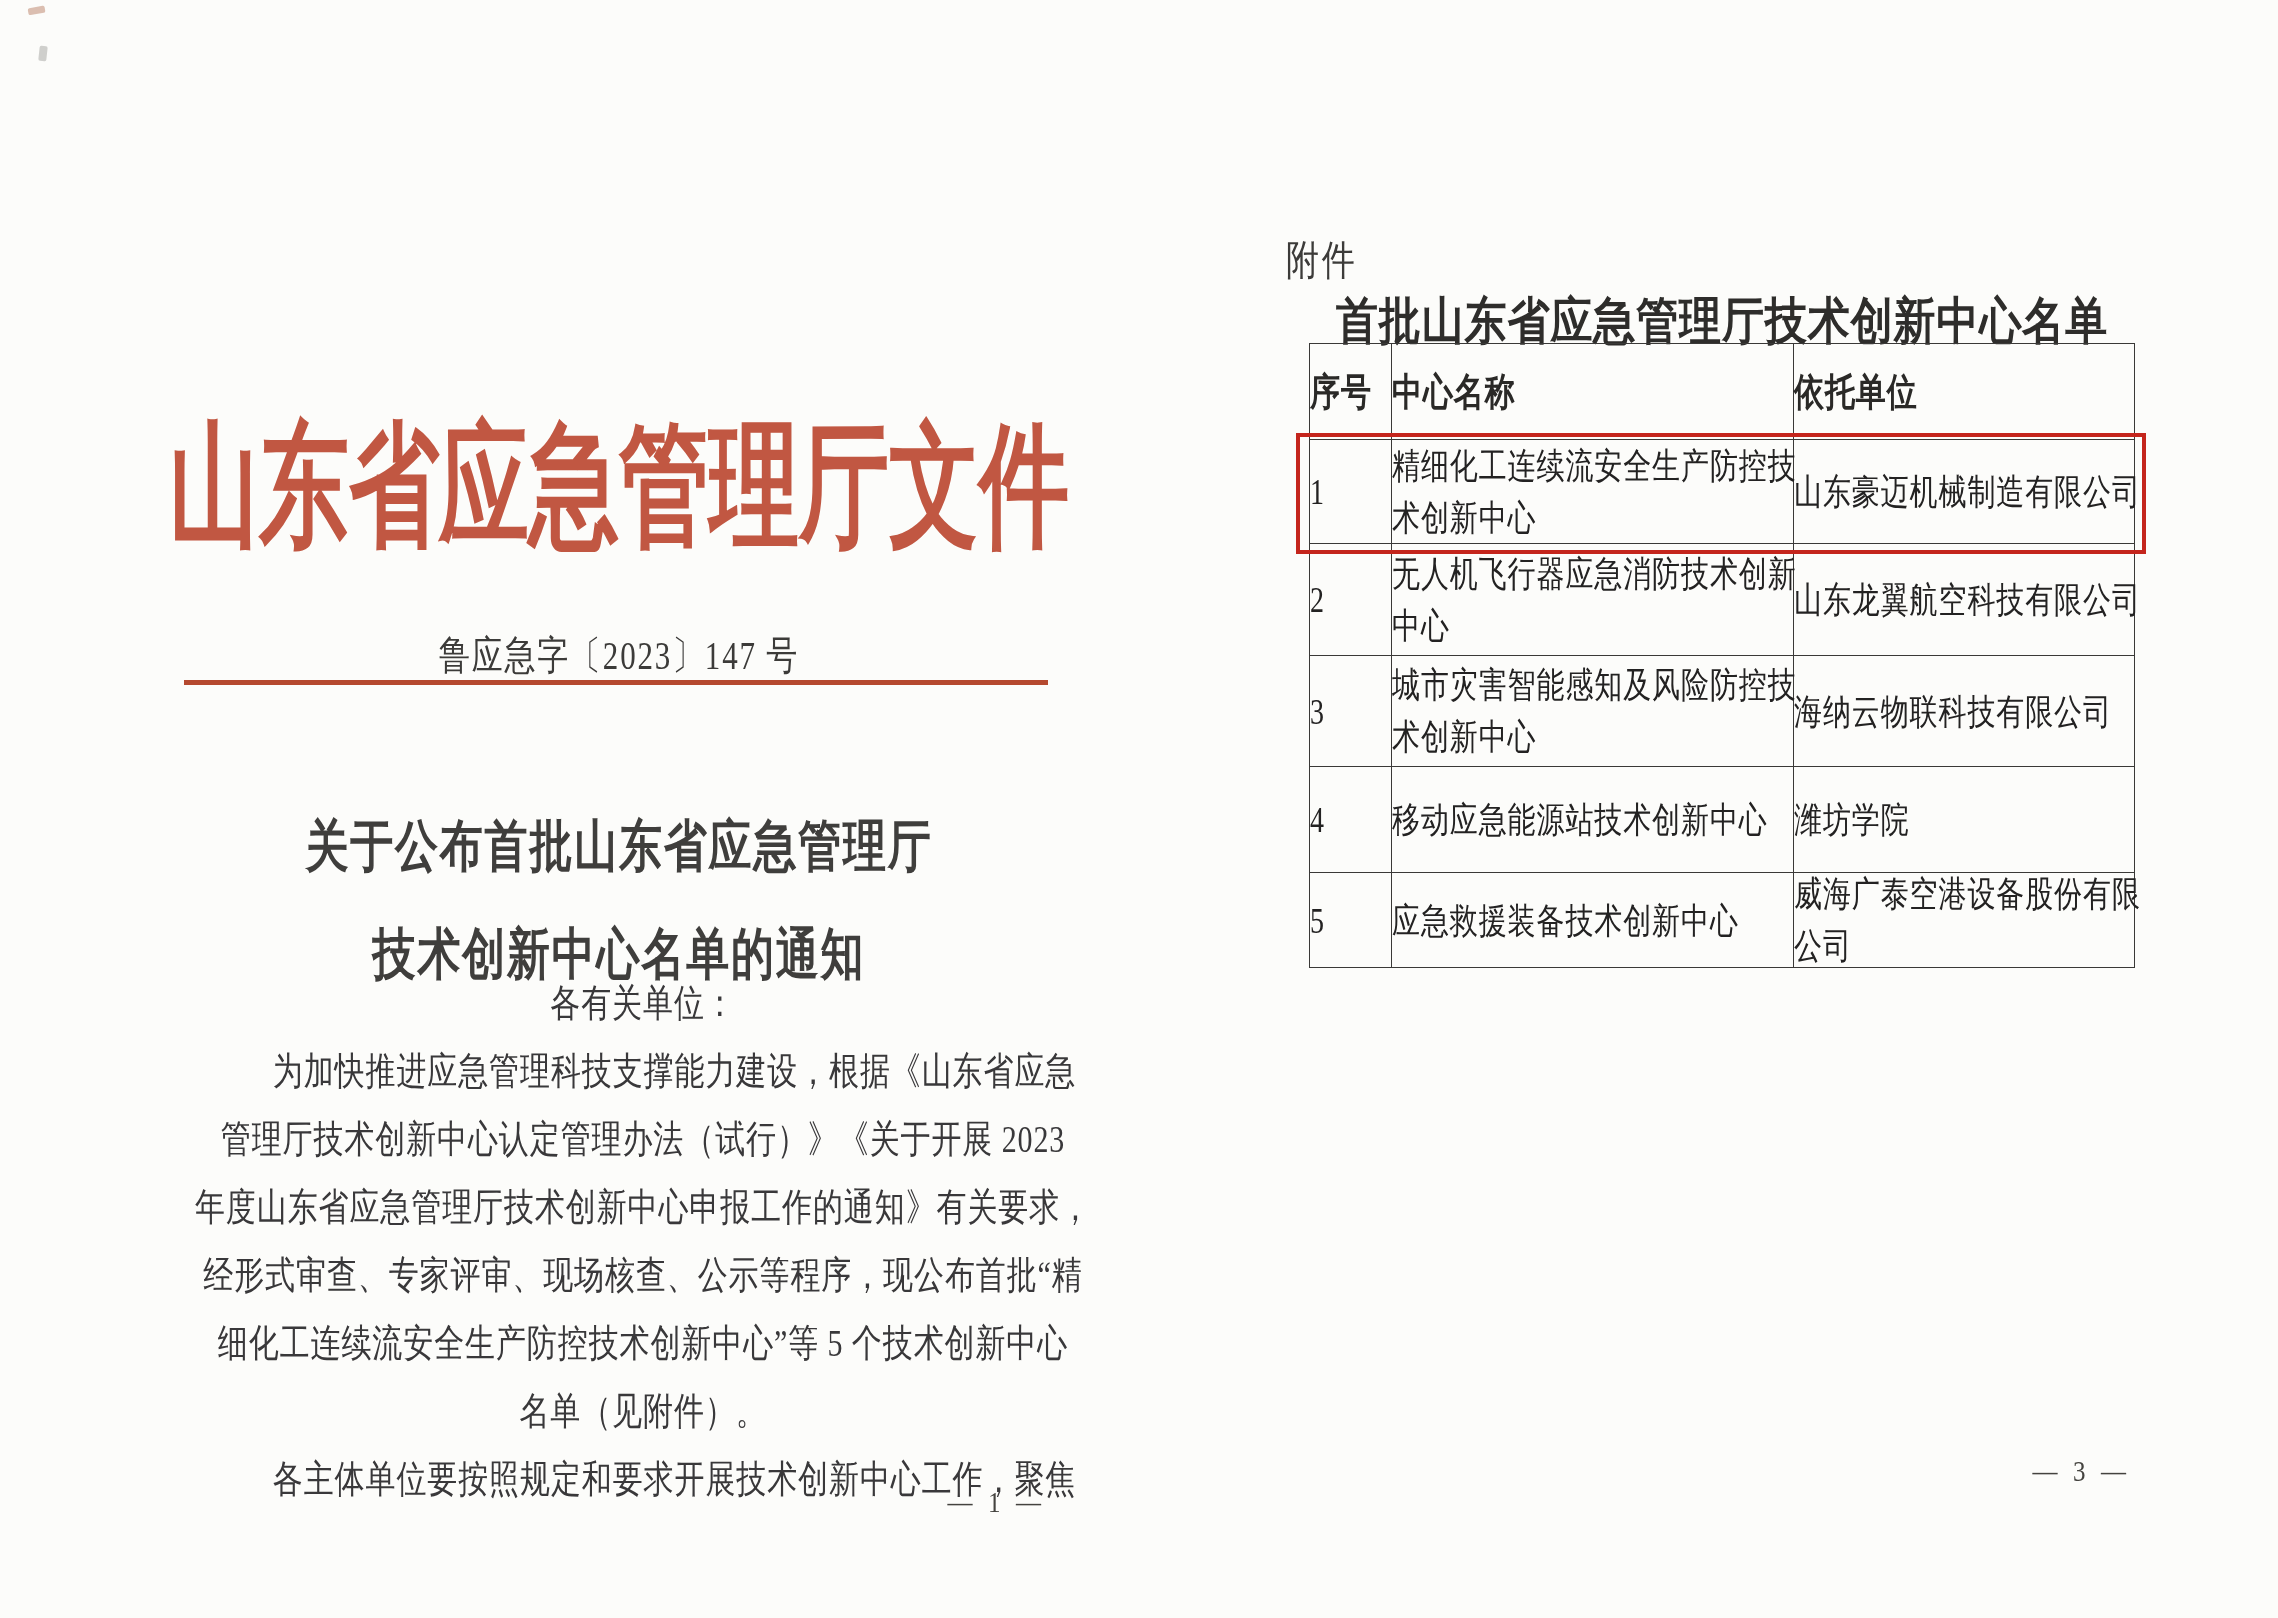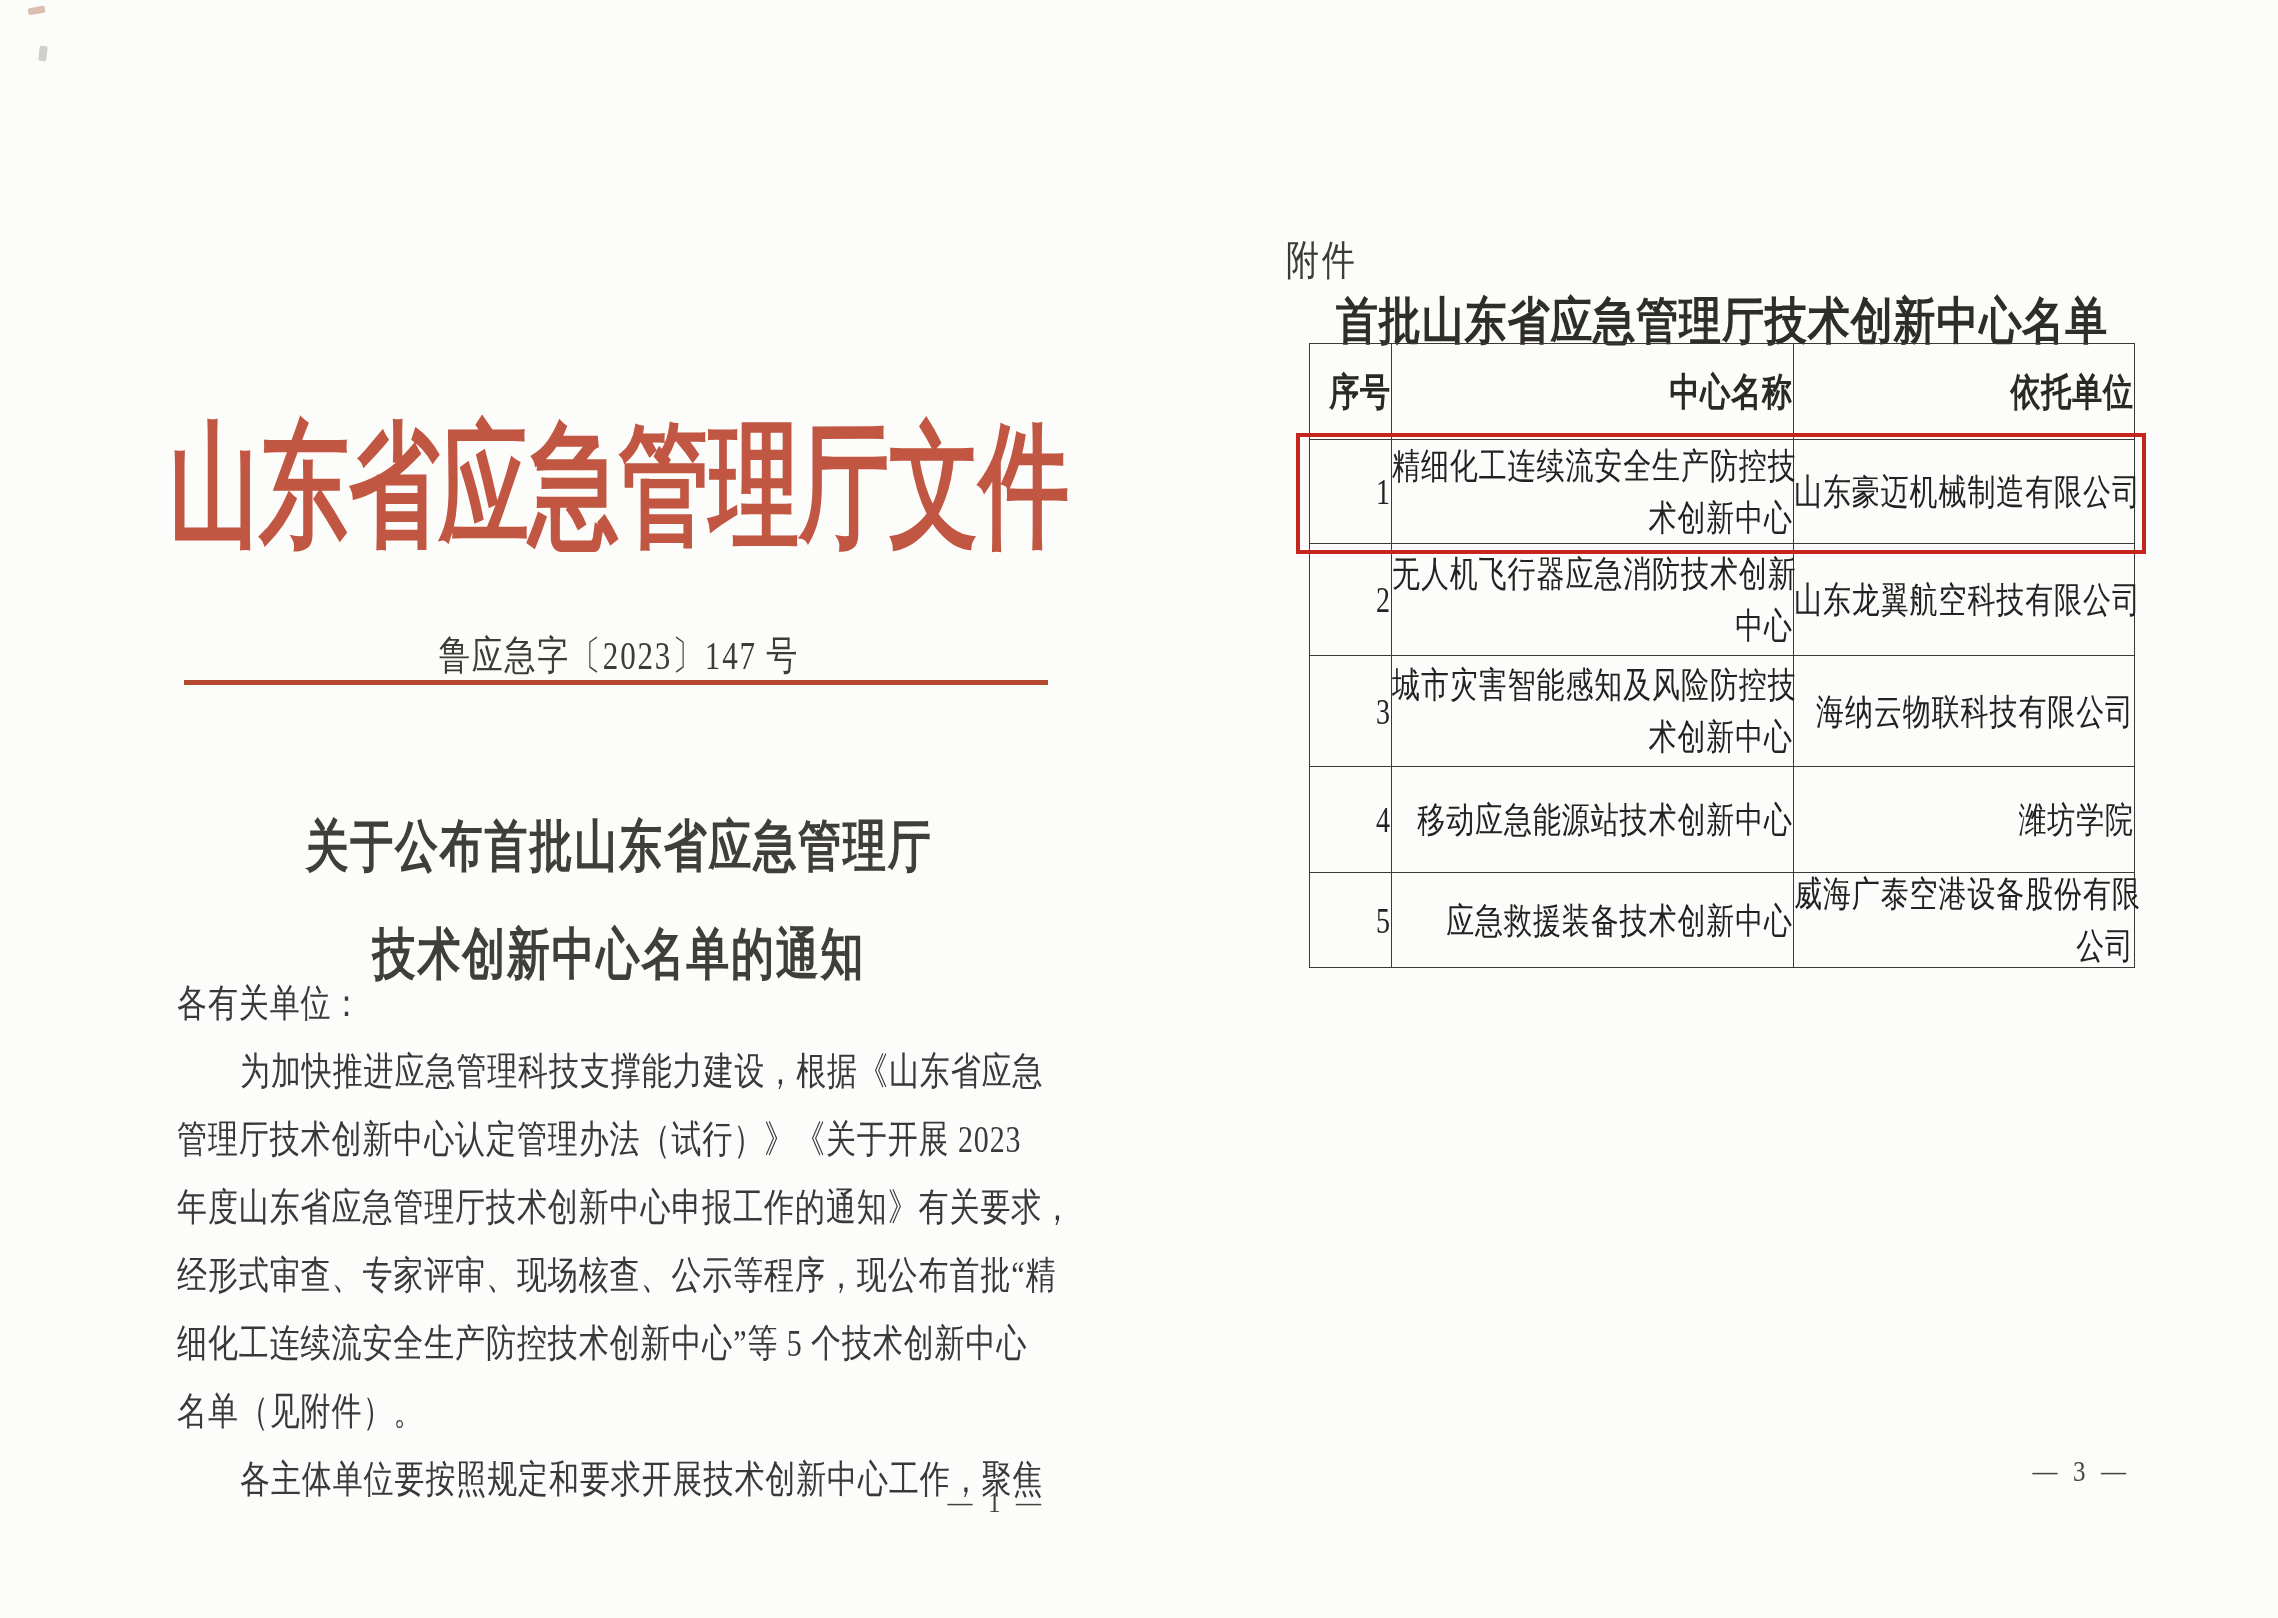--- a/index.html
+++ b/index.html
@@ -26,21 +26,21 @@
     font-size:31px;color:#3c3b39;letter-spacing:1.8px;
     transform:scaleY(1.3);transform-origin:50% 0;white-space:nowrap;
   }
   .red-rule{left:184px;top:680px;width:864px;height:4.6px;background:#b5492f;}
   .notice-title{
     left:162px;top:792px;width:914px;margin:0;text-align:center;
     font-size:43px;font-weight:700;color:#3f3e3c;line-height:83px;
     white-space:pre-line;transform:scaleY(1.3);transform-origin:50% 0;
     letter-spacing:1.8px;
   }
-  .doc-body{left:177px;top:969px;width:932px;}
+  .doc-body{left:177px;top:969px;width:932px;text-align:center;}
   .body-line{
     font-size:30px;line-height:68px;height:68px;white-space:nowrap;
     letter-spacing:0.9px;transform:scaleY(1.28);transform-origin:0 50%;
     color:#39383a;
   }
   .body-line.indent{padding-left:63px;}
   .page-num{
     font-size:25px;color:#44433f;letter-spacing:4.6px;white-space:nowrap;
     transform:scaleY(1.2);transform-origin:50% 0;text-align:center;
   }
@@ -58,21 +58,21 @@
     transform:scaleY(1.2);transform-origin:50% 0;white-space:nowrap;
   }
   table.centers{
     position:absolute;left:1309px;top:343px;width:826px;
     border-collapse:collapse;table-layout:fixed;
   }
   table.centers col.c-no{width:82px;}
   table.centers col.c-name{width:402px;}
   table.centers col.c-org{width:341px;}
   table.centers th,table.centers td{
-    border:1.8px solid #3a3937;padding:0;vertical-align:middle;text-align:right;
+    border:1.8px solid #3a3937;padding:0;vertical-align:middle;text-align:left;
     font-weight:normal;
   }
   tr.hrow{height:96px;}
   tr.r1{height:104px;}
   tr.r2{height:112px;}
   tr.r3{height:111px;}
   tr.r4{height:106px;}
   tr.r5{height:95px;}
   .cell{
     font-size:28px;color:#232222;white-space:pre;line-height:41px;

